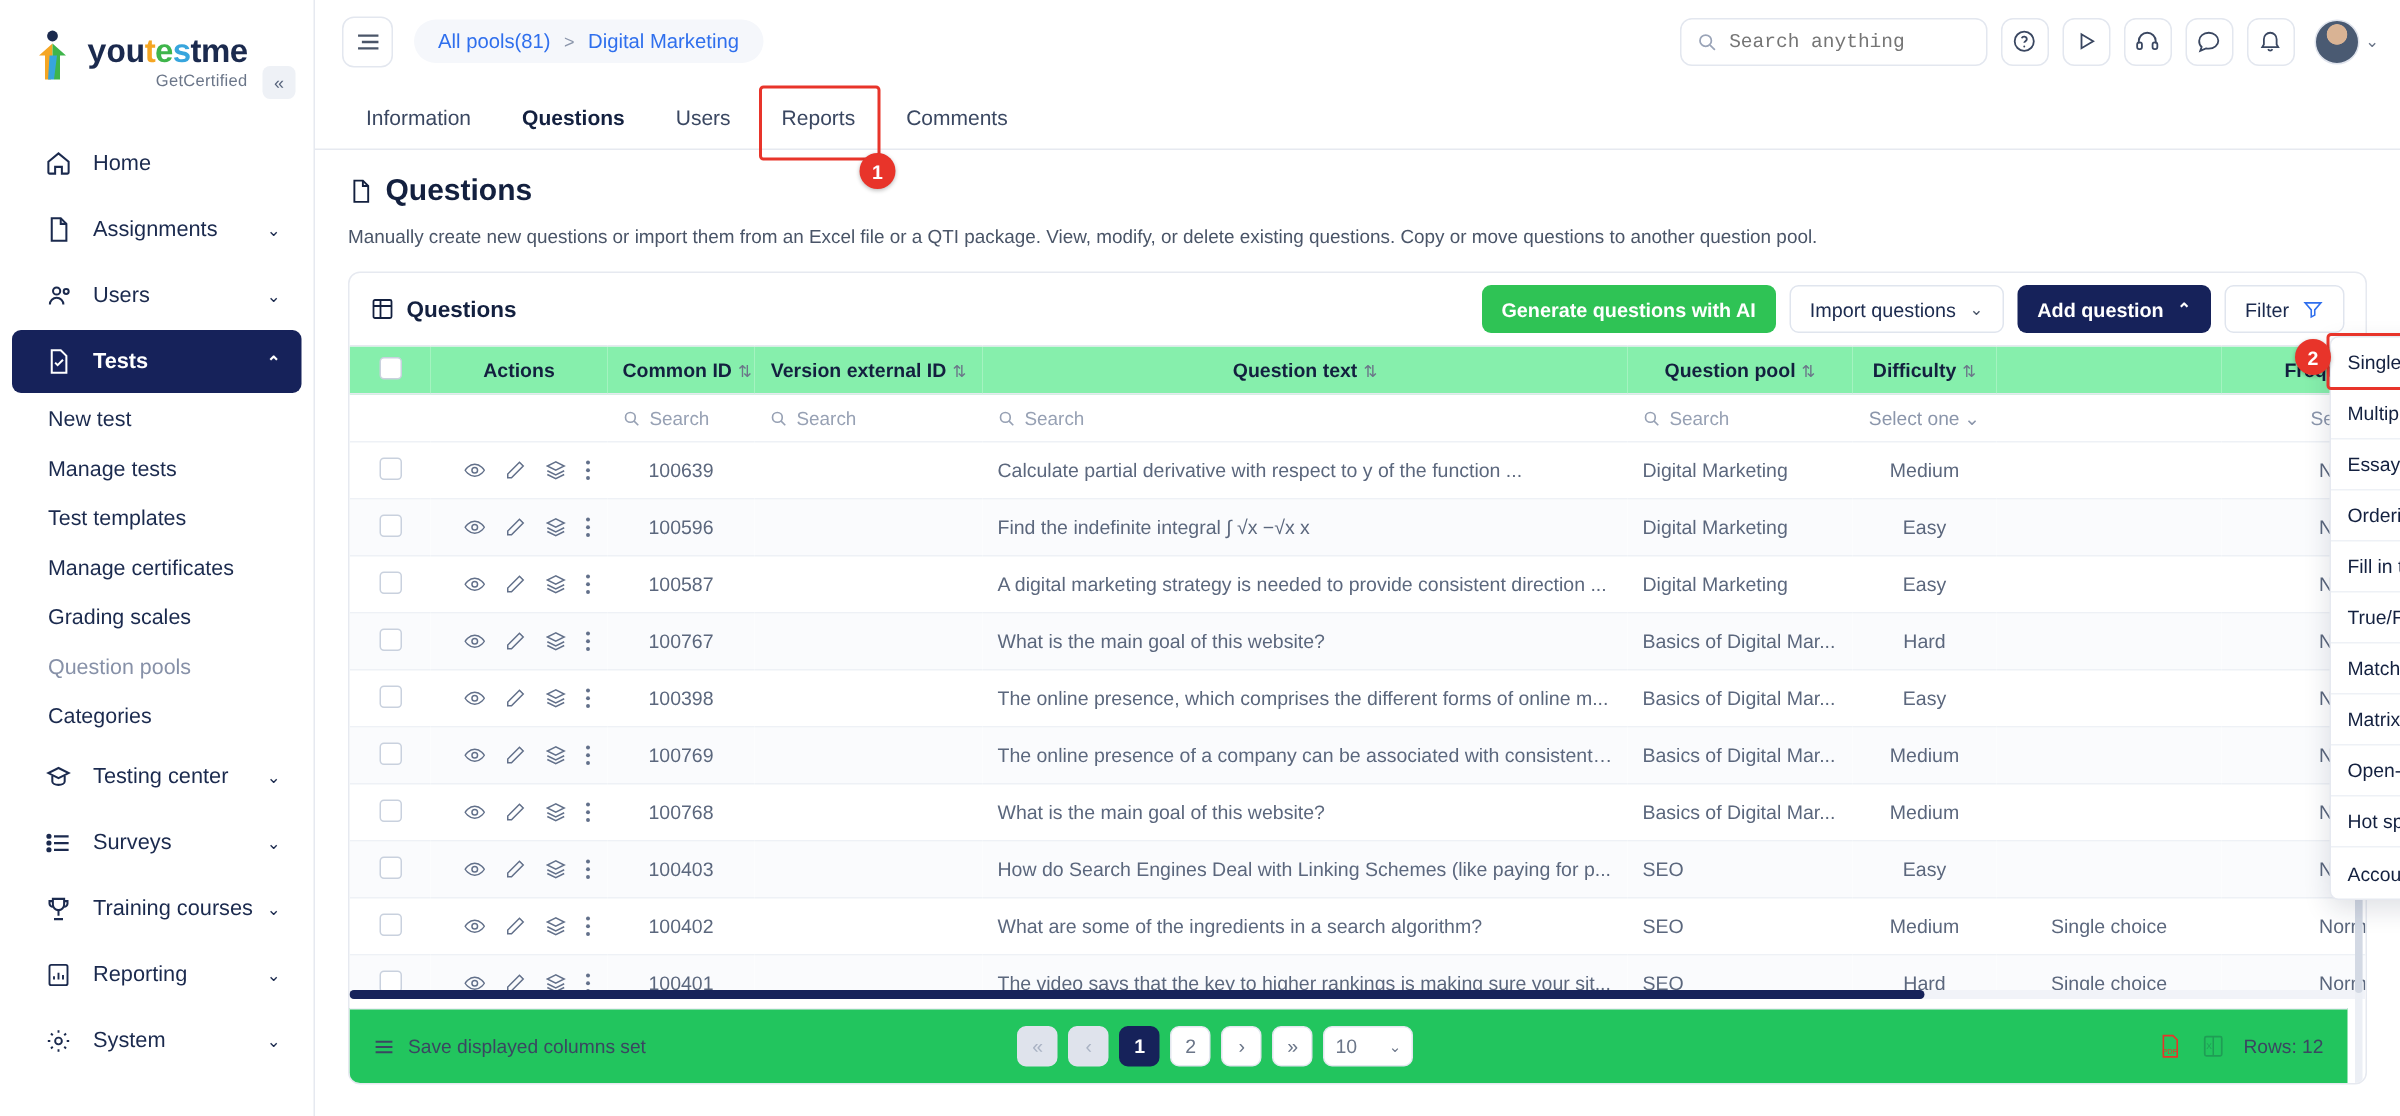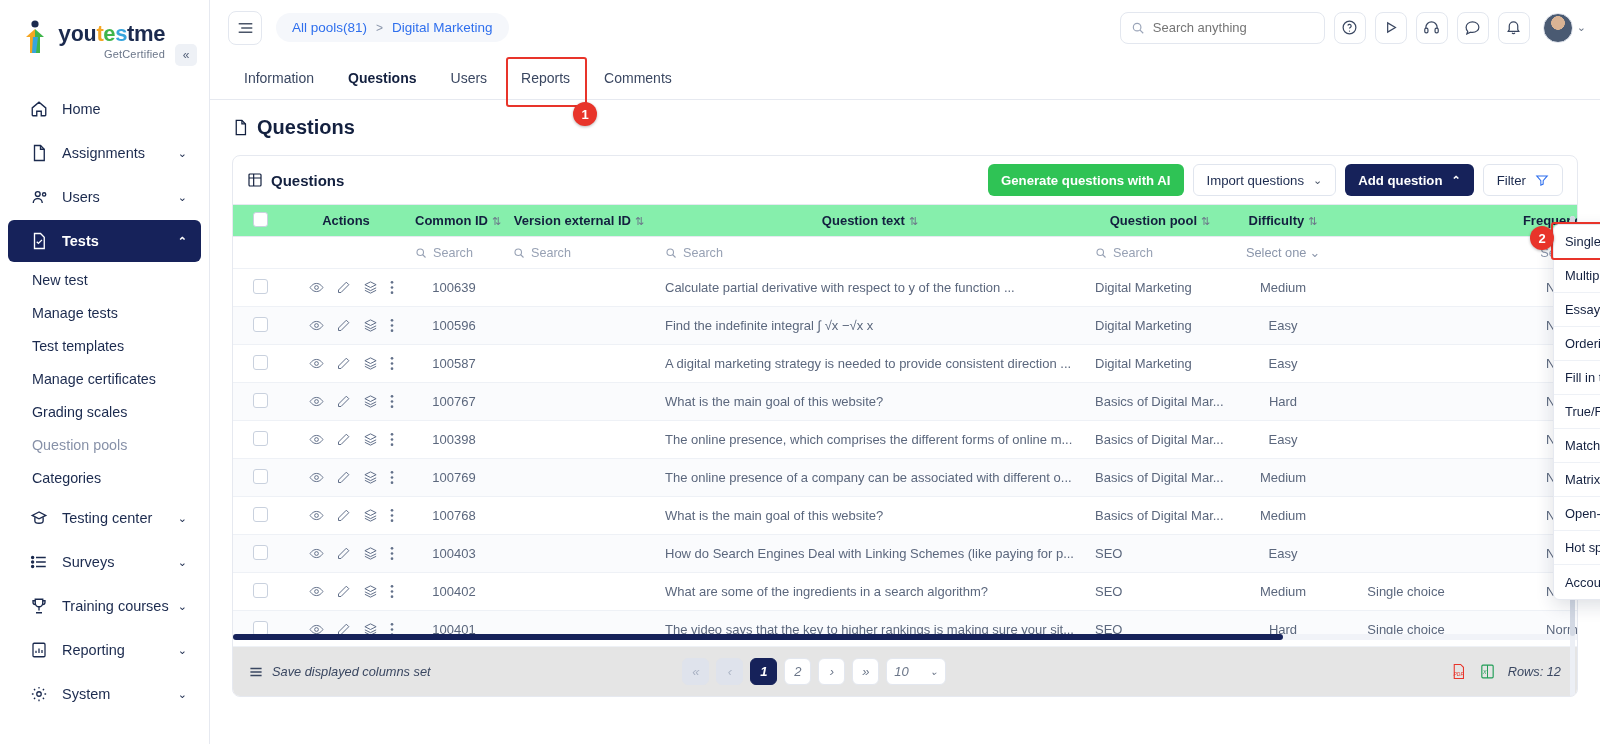--- a/index.html
+++ b/index.html
@@ -60,21 +60,21 @@
     margin-left: 14px; background: #f5f7fb; border-radius: 18px;
     padding: 7px 16px; font-size: 13.5px; display: flex; align-items:center; gap: 9px;
   }
   .bc-link { color: #2f6fed; cursor:pointer; }
   .bc-sep { color: #8b96ab; font-size: 12px;}
   .topbar-right { margin-left: auto; display: flex; align-items: center; gap: 9px; }
   .search-box {
     width: 205px; height: 32px; border:1px solid #e3e7ef; border-radius: 8px;
     display:flex; align-items:center; padding: 0 10px; gap: 8px; color:#9aa4b8; font-size: 13px;
   }
-  .search-box input { border:0; outline:0; font-size:13px; color:#4a5568; width: 150px; font-family:Liberation Sans, sans-serif; background:transparent;}
+  .search-box input { border:0; outline:0; font-size:13px; color:#4a5568; width: 150px; font-family:Liberation Mono, monospace; background:transparent;}
   .icon-btn {
     width: 32px; height: 32px; border:1px solid #e3e7ef; border-radius: 8px;
     display:flex; align-items:center; justify-content:center; cursor:pointer; color:#3a4761;
   }
   .avatar-wrap { display:flex; align-items:center; gap:4px; cursor:pointer; margin-left:4px;}
   .avatar {
     width: 30px; height: 30px; border-radius: 50%;
     background: radial-gradient(circle at 50% 32%, #d9b394 0 28%, #4a5a72 30% 100%);
     border: 1px solid #dfe3ec;
   }
@@ -145,22 +145,22 @@
   .c-pool{ width: 150px; text-align:center;}
   .c-dif { width: 96px; text-align:center;}
   .c-typ { width: 150px; text-align:center;}
   .c-frq { width: 172px; text-align:center;}
   .center { text-align:center; }
 
   .h-scroll { position:absolute; left:0; right:0; bottom: 56px; height: 6px; background:#f1f3f8;}
   .h-scroll i { display:block; height:6px; width: 1050px; background:#16225a; border-radius:3px;}
 
   .card-foot {
-    position:absolute; left:0; right:0; bottom:0; height: 50px;
-    display:flex; align-items:center; padding: 0 16px; background:#e5e5e5; border-top:1px solid #eef1f6;font-style:italic;
+    position:absolute; left:0; right:12px; bottom:0; height: 50px;
+    display:flex; align-items:center; padding: 0 16px; background:#22c55e; border-top:1px solid #eef1f6;
   }
   .save-cols { display:flex; align-items:center; gap:9px; font-size:12.8px; color:#3a4761; cursor:pointer; }
   .pager { margin: 0 auto; display:flex; align-items:center; gap: 7px; }
   .pg {
     min-width: 27px; height: 27px; border-radius: 6px; border:1px solid #e3e7ef;
     display:flex; align-items:center; justify-content:center; font-size: 13px;
     color:#6b7689; cursor:pointer; background:#fff; padding: 0 7px;
   }
   .pg.disabled { background:#dfe3ec; border-color:#dfe3ec; color:#aab3c4; }
   .pg.active { background:#16225a; border-color:#16225a; color:#fff; font-weight:bold;}
@@ -397,20 +397,21 @@
     <div class="page-head">
       <div class="page-title">
         <span>
           <svg width="17" height="19" viewBox="0 0 24 24" fill="none" stroke="#13203f" stroke-width="1.8">
               <path d="M6 2h8l5 5v15H6z"></path>
               <path d="M14 2v5h5"></path>
             </svg>
         </span>
         <span>Questions</span>
       </div>
+      <div class="page-desc">Manually create new questions or import them from an Excel file or a QTI package. View, modify, or delete existing questions. Copy or move questions to another question pool.</div>
     </div>
 
     <div class="card">
       <div class="card-head">
         <div class="card-title">
           <span>
             <svg width="16" height="16" viewBox="0 0 24 24" fill="none" stroke="#13203f" stroke-width="1.8">
                 <rect x="3" y="3" width="18" height="18" rx="1.5"></rect>
                 <path d="M3 9h18M10 3v18"></path>
               </svg>
@@ -740,21 +741,21 @@
                       <svg width="4" height="15" viewBox="0 0 4 16" fill="#62708a">
                         <circle cx="2" cy="2.5" r="1.4"></circle>
                         <circle cx="2" cy="8" r="1.4"></circle>
                         <circle cx="2" cy="13.5" r="1.4"></circle>
                       </svg>
                     </span>
                   </span>
                 </td>
                 <td class="center">100769</td>
                 <td class="center"></td>
-                <td>The online presence of a company can be associated with different o...</td>
+                <td>The online presence of a company can be associated with consistent o...</td>
                 <td style="text-align:left">Basics of Digital Mar...</td>
                 <td class="center">Medium</td>
                 <td class="center"></td>
                 <td class="center">Normal</td>
               </tr>
               <tr>
                 <td class="center"><span class="chk"></span></td>
                 <td>
                   <span class="acts">
                     <span>

